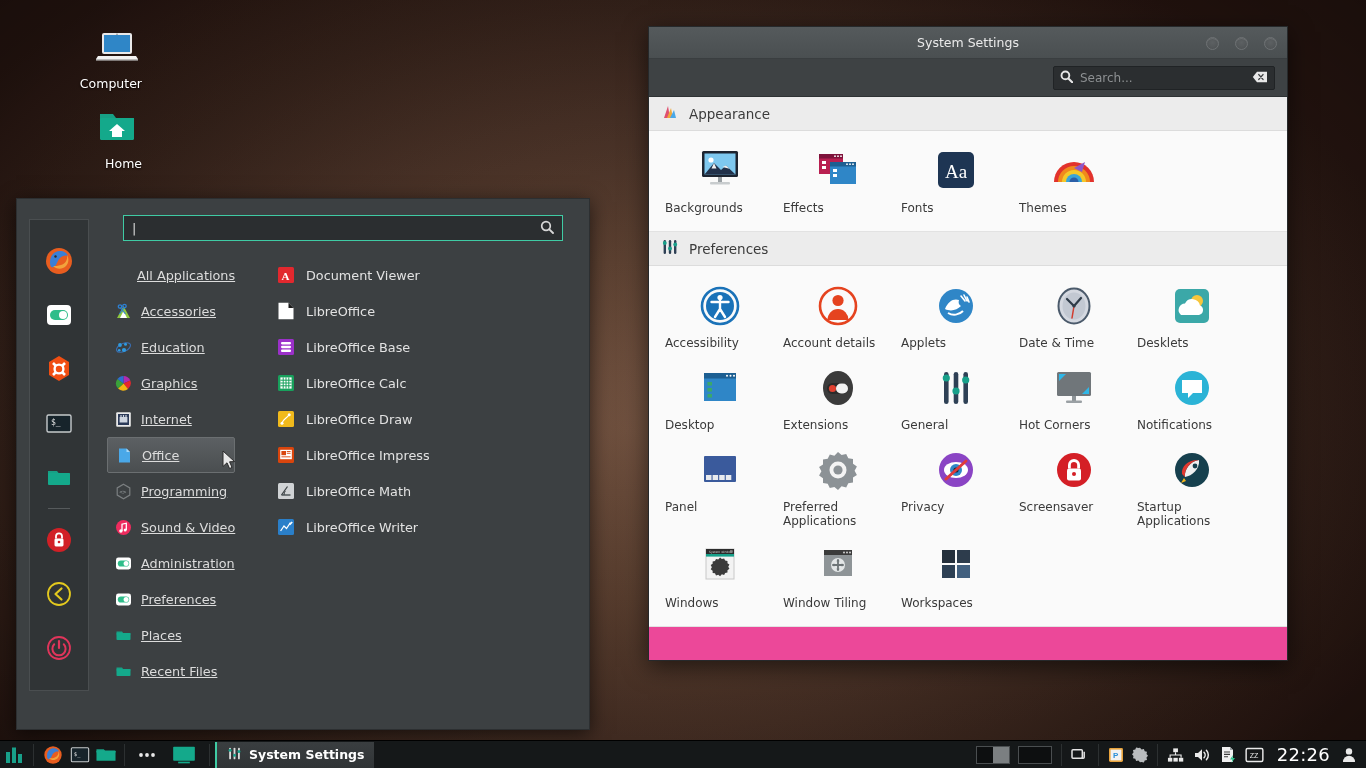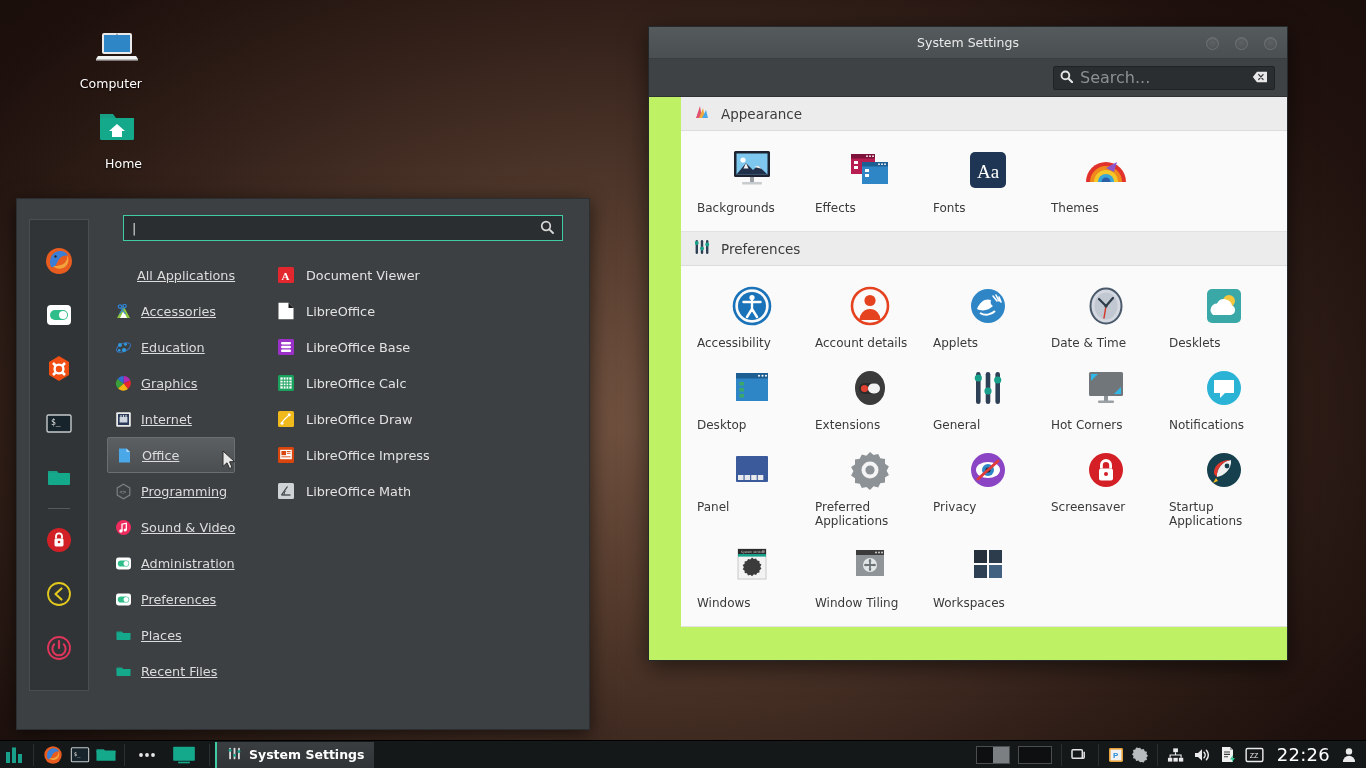--- a/index.html
+++ b/index.html
@@ -96,24 +96,24 @@
      background:radial-gradient(circle at 50% 40%, #5d6163, #4c5052);
      border:1px solid #6e7274; box-shadow:inset 0 1px 0 rgba(255,255,255,.12); }
   #toolbar{
     height:38px; background:#3e4244; display:flex; align-items:center; justify-content:flex-end;
     padding-right:12px; border-bottom:1px solid #2e3234;
   }
   #sys-search{
     width:222px; height:24px; background:#2b2e30; border:1px solid #202325;
     display:flex; align-items:center; gap:7px; padding:0 6px; border-radius:2px;
   }
-  #sys-search .ph{ color:#8d9092; font-size:16px; }
+  #sys-search .ph{ color:#8d9092; font-size:12px; }
   #sys-search .clr{ margin-left:auto; }
 
-  #sysbody{ flex:1; background:#bef264; overflow:hidden;padding-left:32px; }
+  #sysbody{ flex:1; background:#ec4899; overflow:hidden; }
   .section{ background:#f6f6f6; }
   .sec-head{
     display:flex; align-items:center; gap:10px;
     height:34px; padding-left:12px;
     background:#ececec; border-bottom:1px solid #dcdcdc;
     font-size:13.5px; color:#3b3b3b;
   }
   .sec-body{ padding:10px 0 8px 0; background:#fafafa; border-bottom:1px solid #e2e2e2; }
   .grid{ display:flex; flex-wrap:wrap; padding-left:12px; }
   .tile{
@@ -450,20 +450,30 @@
           <div class="app-item">
             <span class="app-ic">
               <svg width="18" height="18" viewBox="0 0 18 18">
                 <rect x="1" y="1" width="16" height="16" rx="1.5" fill="#d0d3d5"></rect>
                 <path d="M4.5 13 L10.5 4.5" stroke="#3d4447" stroke-width="1.3"></path>
                 <path d="M4.5 13 H13.5" stroke="#3d4447" stroke-width="1.3"></path>
                 <path d="M7 13 a4 6 0 0 1 1.3 -4" fill="none" stroke="#3d4447" stroke-width="1"></path>
               </svg>
             </span>
             <span>LibreOffice Math</span>
+          </div>
+          <div class="app-item">
+            <span class="app-ic">
+              <svg width="18" height="18" viewBox="0 0 18 18">
+                <rect x="1" y="1" width="16" height="16" rx="1.5" fill="#2a7fc9"></rect>
+                <path d="M3.6 13 L7 8 L9.5 10.5 L13.4 4.6" fill="none" stroke="#fff" stroke-width="1.2"></path>
+                <path d="M12 6 l2.6-2.6 1.2 1.2 L13.2 7.2 Z" fill="#fff"></path>
+              </svg>
+            </span>
+            <span>LibreOffice Writer</span>
           </div>
         </div>
       </div>
     </div>
   </div>
   <div id="menu-footer"></div>
 </div>
 
 <div id="cursor">
   <svg width="15" height="22" viewBox="0 0 15 22">

